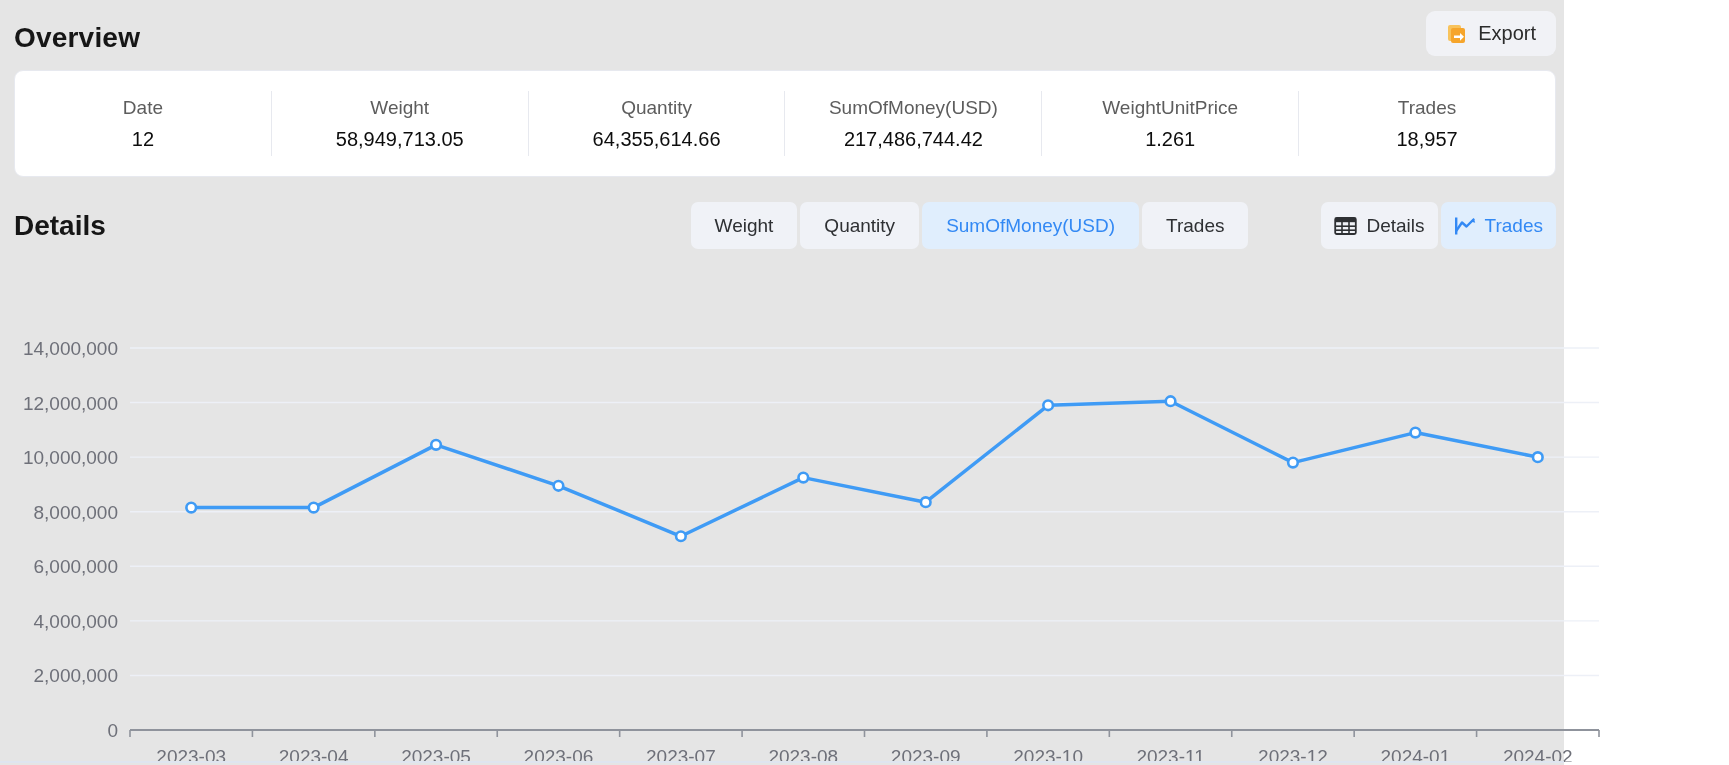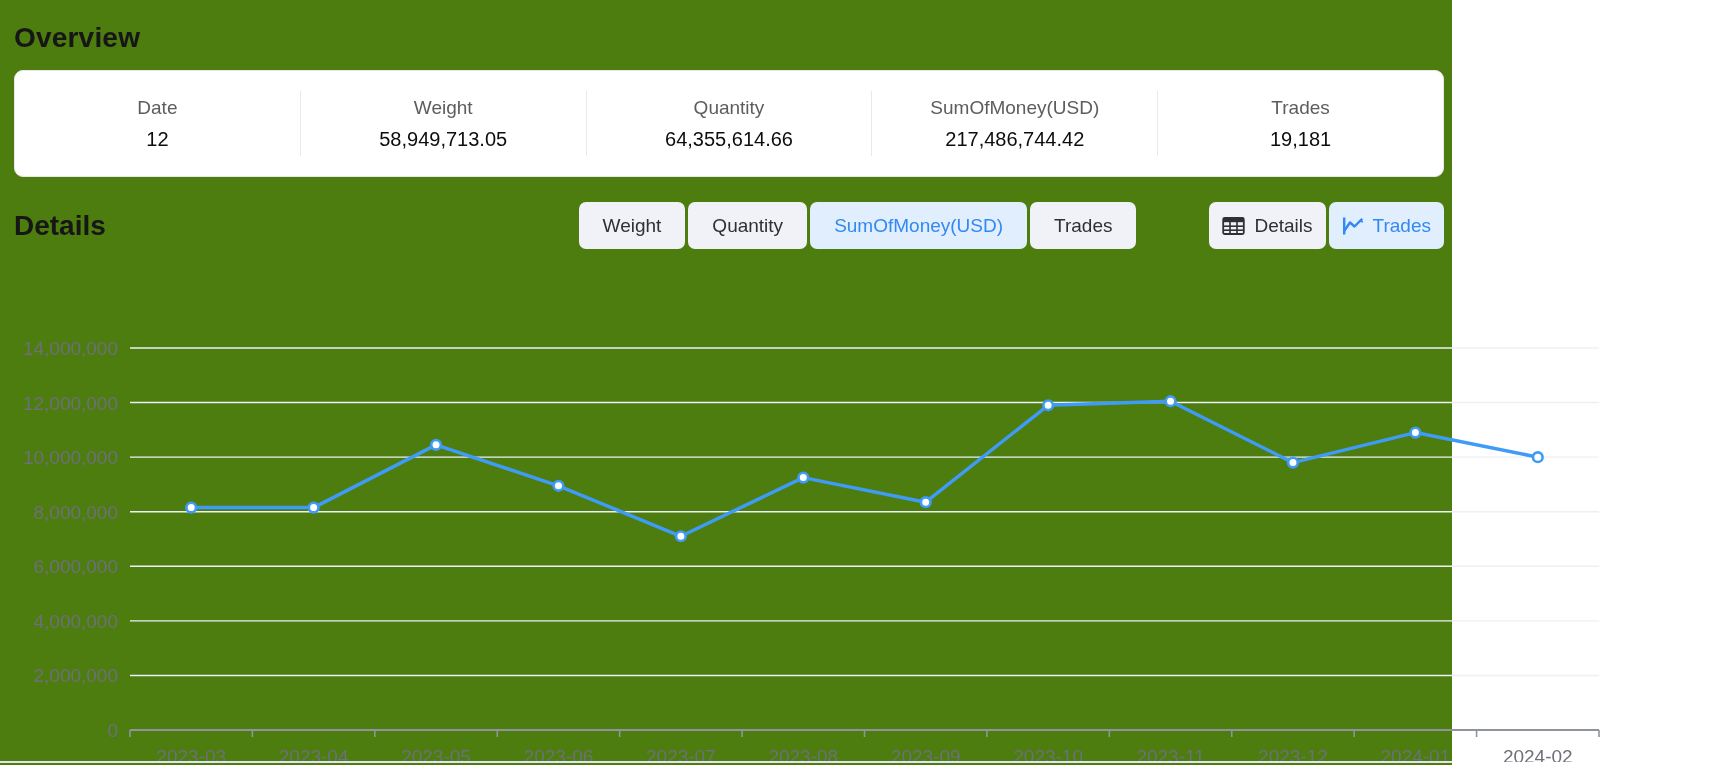--- a/index.html
+++ b/index.html
@@ -1,18 +1,18 @@
 <!DOCTYPE html>
 <html><head>
 <meta charset="utf-8">
 <style>
   * { margin:0; padding:0; box-sizing:border-box; }
   html,body { width:1729px; height:765px; background:#ffffff; overflow:hidden; }
   body { font-family:"Liberation Sans", sans-serif; color:#181818; }
-  .page { position:relative; width:1452px; height:765px; background:#4d7c0f; }
+  .page { position:relative; width:1564px; height:765px; background:#e5e5e5; }
 
   
   .overview-title { position:absolute; left:14px; top:22px; font-size:28px; font-weight:700; color:#161616; letter-spacing:.2px; }
   .export-btn { position:absolute; right:8px; top:11px; height:45px; display:flex; align-items:center; gap:10px;
                 padding:0 20px 0 18px; background:#f1f2f6; border:none; border-radius:9px;
                 font-family:"Liberation Sans",sans-serif; font-size:20px; color:#2b2b2b; cursor:pointer; }
 
   
   .stats-card { position:absolute; left:14px; right:8px; top:70px; height:107px;
                 background:#fff; border:1px solid #e7e9ef; border-radius:9px;
@@ -37,41 +37,55 @@
   .chart-wrap { position:absolute; left:0; top:300px; width:1729px; height:462px; }
   .bottom-divider { position:absolute; left:0; right:0; top:761px; height:2px; background:#dfe5f0; }
 </style>
 </head>
 <body>
 
 <div class="page">
 
   <div class="overview-title">Overview</div>
 
+  <button class="export-btn">
+    <span style="display:inline-flex;">
+      <svg width="24" height="24" viewBox="0 0 24 24">
+        <rect x="4" y="3" width="13" height="16" rx="2" fill="#f8c35c"></rect>
+        <rect x="7" y="6" width="14" height="15" rx="2" fill="#f6a52b"></rect>
+        <path d="M10 13.5 h6 v-2.6 l4 3.9 -4 3.9 v-2.6 h-6 z" fill="#ffffff"></path>
+      </svg>
+    </span>
+    <span>Export</span>
+  </button>
 
   <div class="stats-card">
     <div class="stat">
       <div class="stat-label">Date</div>
       <div class="stat-value">12</div>
     </div>
     <div class="stat">
       <div class="stat-label">Weight</div>
       <div class="stat-value">58,949,713.05</div>
     </div>
     <div class="stat">
       <div class="stat-label">Quantity</div>
       <div class="stat-value">64,355,614.66</div>
     </div>
     <div class="stat">
       <div class="stat-label">SumOfMoney(USD)</div>
       <div class="stat-value">217,486,744.42</div>
     </div>
     <div class="stat">
+      <div class="stat-label">WeightUnitPrice</div>
+      <div class="stat-value">1.261</div>
+    </div>
+    <div class="stat">
       <div class="stat-label">Trades</div>
-      <div class="stat-value">19,181</div>
+      <div class="stat-value">18,957</div>
     </div>
   </div>
 
   <div class="details-row">
     <div class="details-title">Details</div>
 
     <div class="metric-tabs">
       <button class="tab-btn">
         <span>Weight</span>
       </button>

